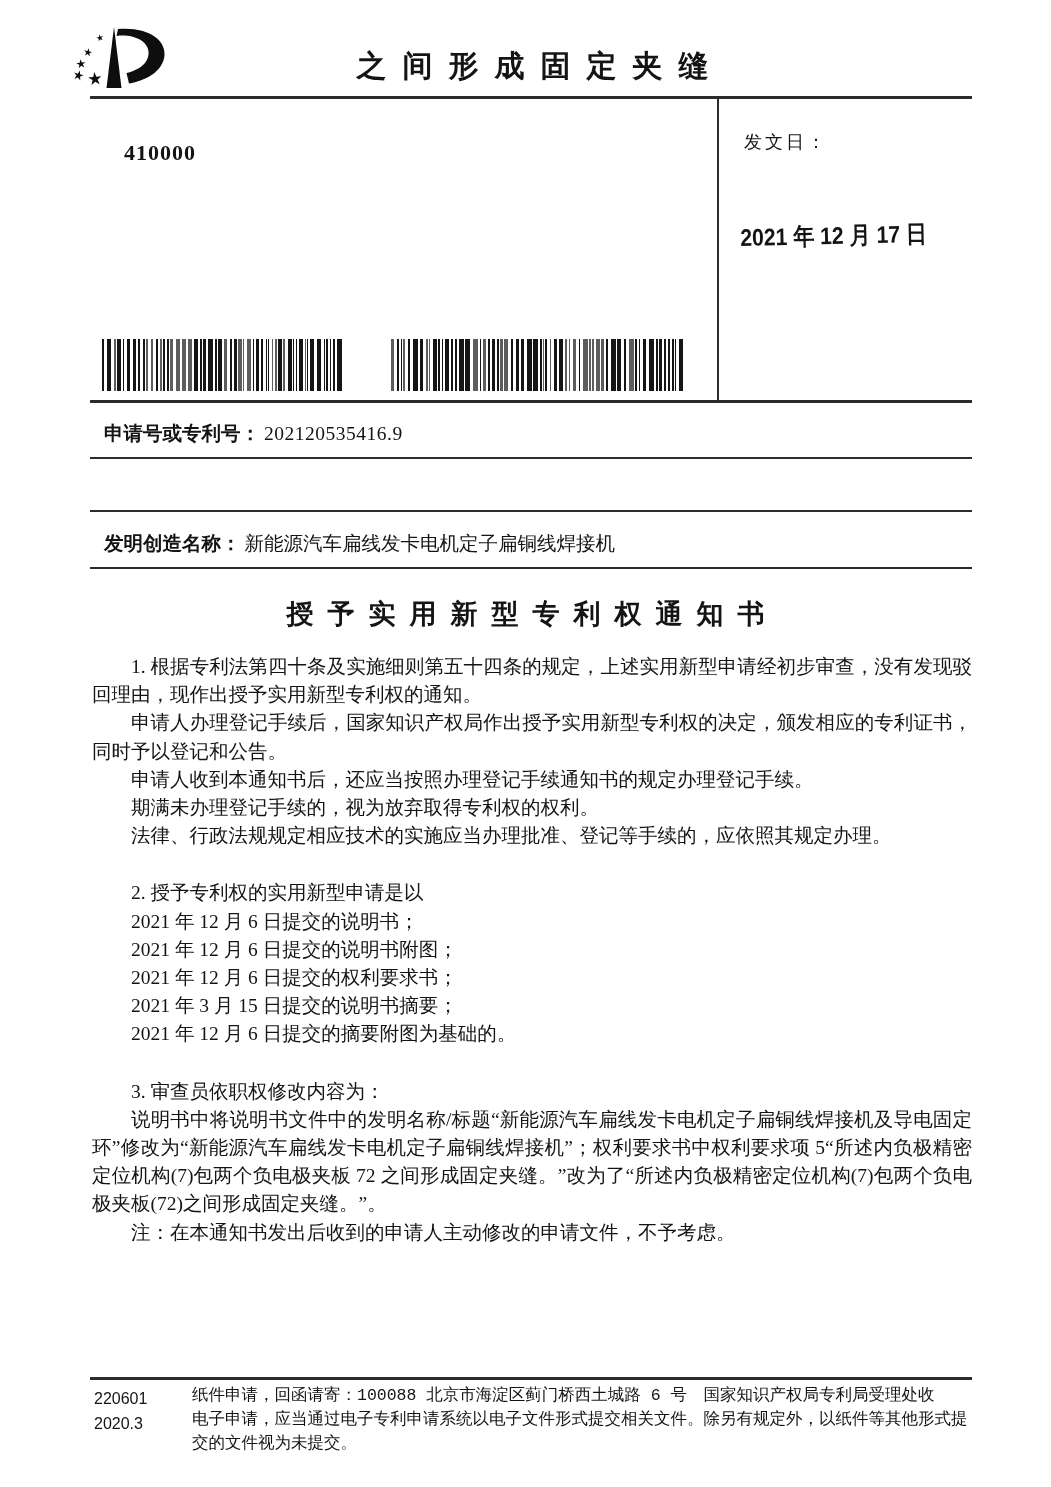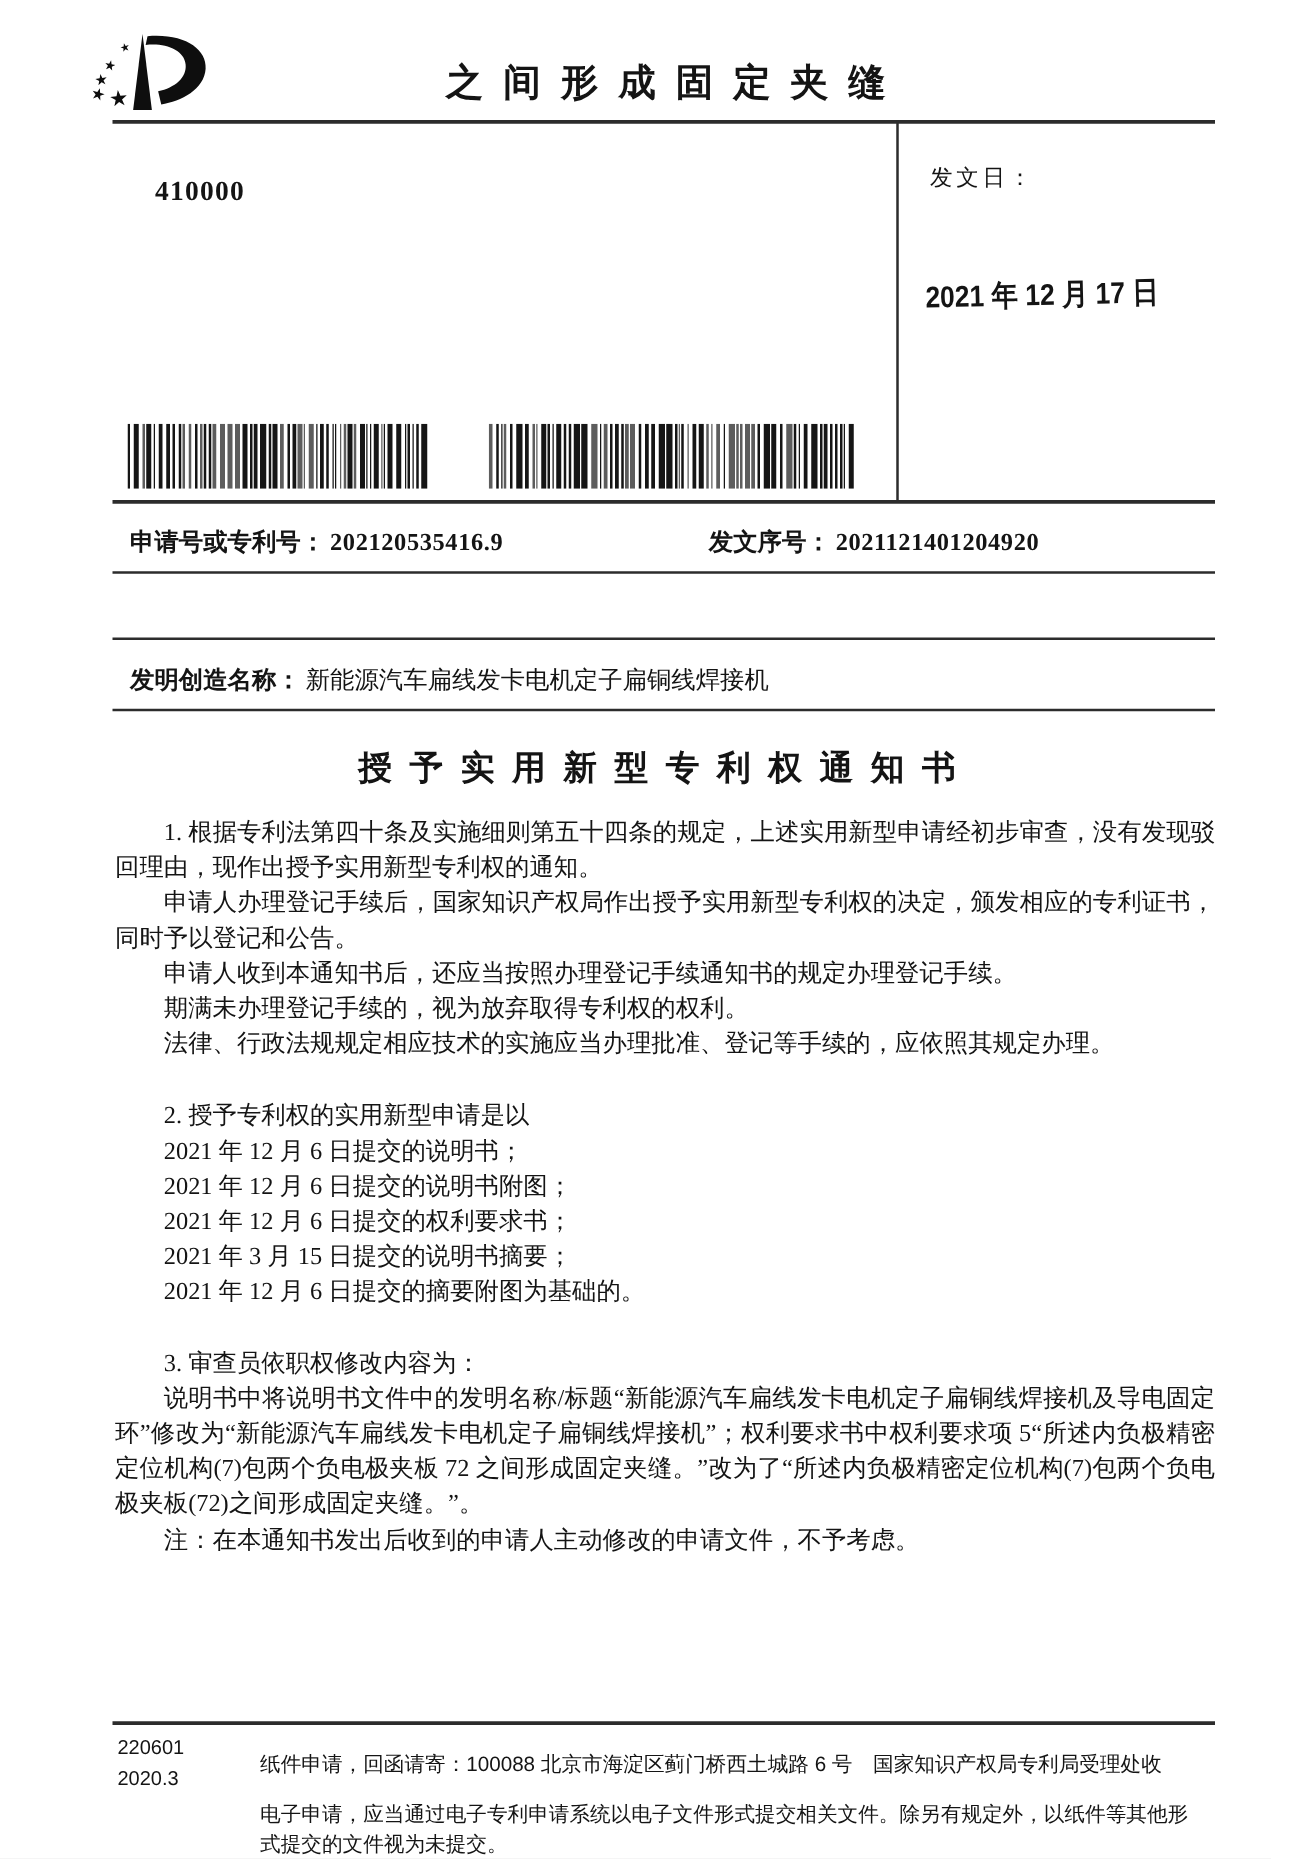--- a/index.html
+++ b/index.html
@@ -48,21 +48,21 @@
   
   .barcode{top:339px;height:52px;overflow:hidden;}
   .barcode span{position:absolute;top:0;bottom:0;}
   .barcode-left{left:102px;width:240px;}
   .barcode-right{left:391px;width:294px;}
   .rule-2{left:90px;top:400px;width:882px;height:3px;}
   
   .field-row{font-size:19.5px;white-space:nowrap;}
   .field-label{font-weight:bold;}
   .field-value{margin-left:4px;}
-  .field-value.num{font-weight:bold;letter-spacing:0.5px;}
+  .field-value.num{font-weight:normal;letter-spacing:0.5px;}
   .row-appno{left:104px;top:420px;}
   .row-serial{left:567px;top:420px;}
   .rule-3{left:90px;top:457px;width:882px;height:2px;}
   .row-applicant{left:104px;top:477px;}
   .rule-4{left:90px;top:510px;width:882px;height:2px;}
   .row-invention{left:104px;top:530px;}
   .rule-5{left:90px;top:567px;width:882px;height:2px;}
   
   .notice-title{
     left:0;right:0;top:596px;
@@ -86,21 +86,21 @@
     left:94px;top:1387px;
     font-family:Liberation Sans, sans-serif;
     font-size:16px;line-height:24.5px;
   }
   .footer-notes{
     left:192px;top:1384px;width:782px;
     font-family:"Liberation Sans","DejaVu Sans",sans-serif;
     font-size:16.5px;line-height:24px;
     text-align:left;
   }
-  .footer-notes p{margin:16px;}
+  .footer-notes p{margin:0;font-family:Liberation Mono, monospace;}
   .logo{left:70px;top:26px;}
 </style>
 </head>
 <body>
 
 <div class="page">
 
   <svg class="abs logo" width="100" height="84" viewBox="0 0 100 84" aria-hidden="true">
     <defs>
       <path id="star" d="M0,-1 L0.2245,-0.309 L0.9511,-0.309 L0.3633,0.118 L0.5878,0.809 L0,0.382 L-0.5878,0.809 L-0.3633,0.118 L-0.9511,-0.309 L-0.2245,-0.309 Z"></path>
@@ -243,23 +243,20 @@
       <span style="left: 281px; width: 2px; background: rgb(21, 21, 21);"></span>
       <span style="left: 284px; width: 1px; background: rgb(21, 21, 21);"></span>
       <span style="left: 288px; width: 4px; background: rgb(21, 21, 21);"></span>
     </div>
 
   <div class="abs rule rule-2"></div>
 
   <div class="abs field-row row-appno">
     <span class="field-label">申请号或专利号：</span><span class="field-value num">202120535416.9</span>
   </div>
-  <div class="abs field-row row-serial">
-    <span class="field-label">发文序号：</span><span class="field-value num">2021121401204920</span>
-  </div>
 
   <div class="abs rule rule-3"></div>
 
 
   <div class="abs rule rule-4"></div>
 
   <div class="abs field-row row-invention">
     <span class="field-label">发明创造名称：</span><span class="field-value">新能源汽车扁线发卡电机定子扁铜线焊接机</span>
   </div>
 

